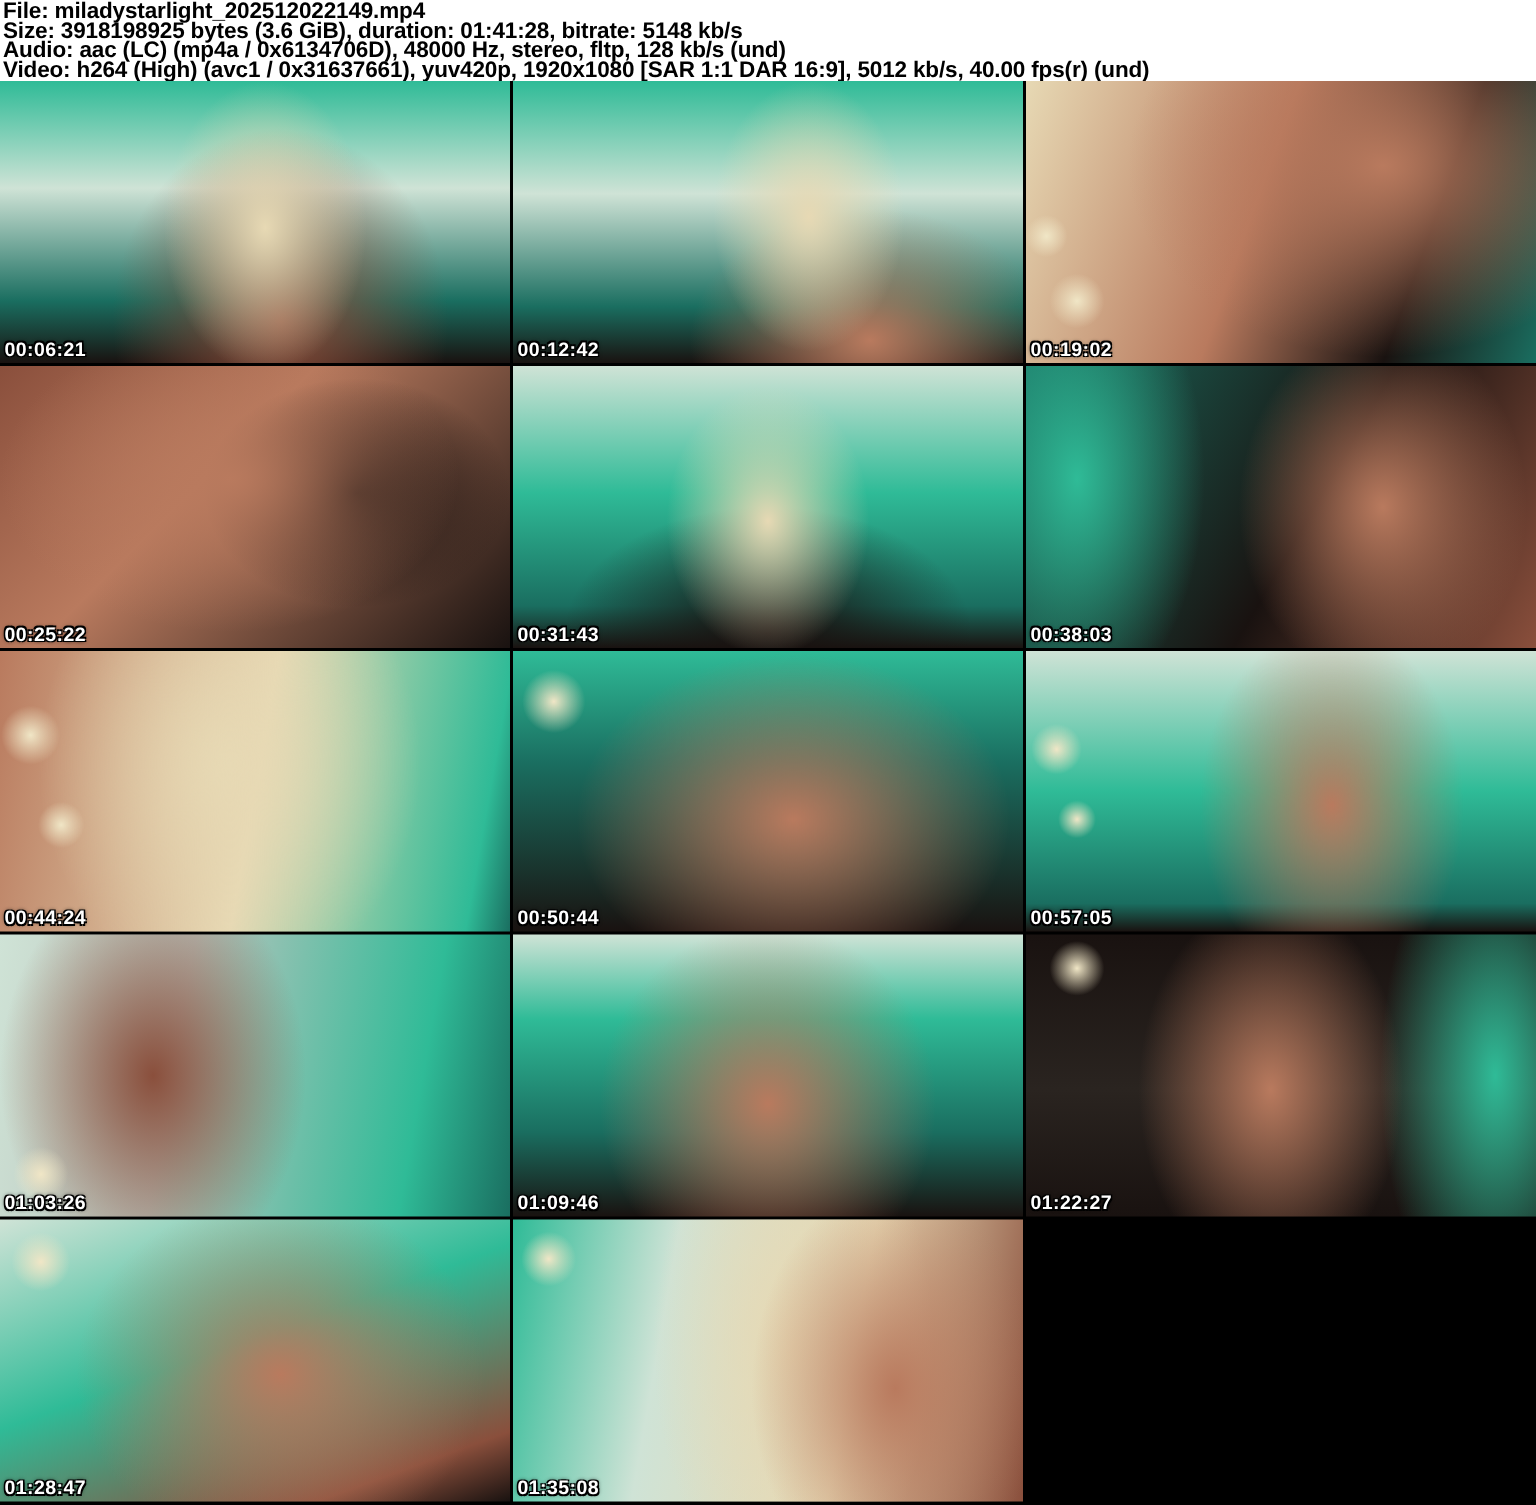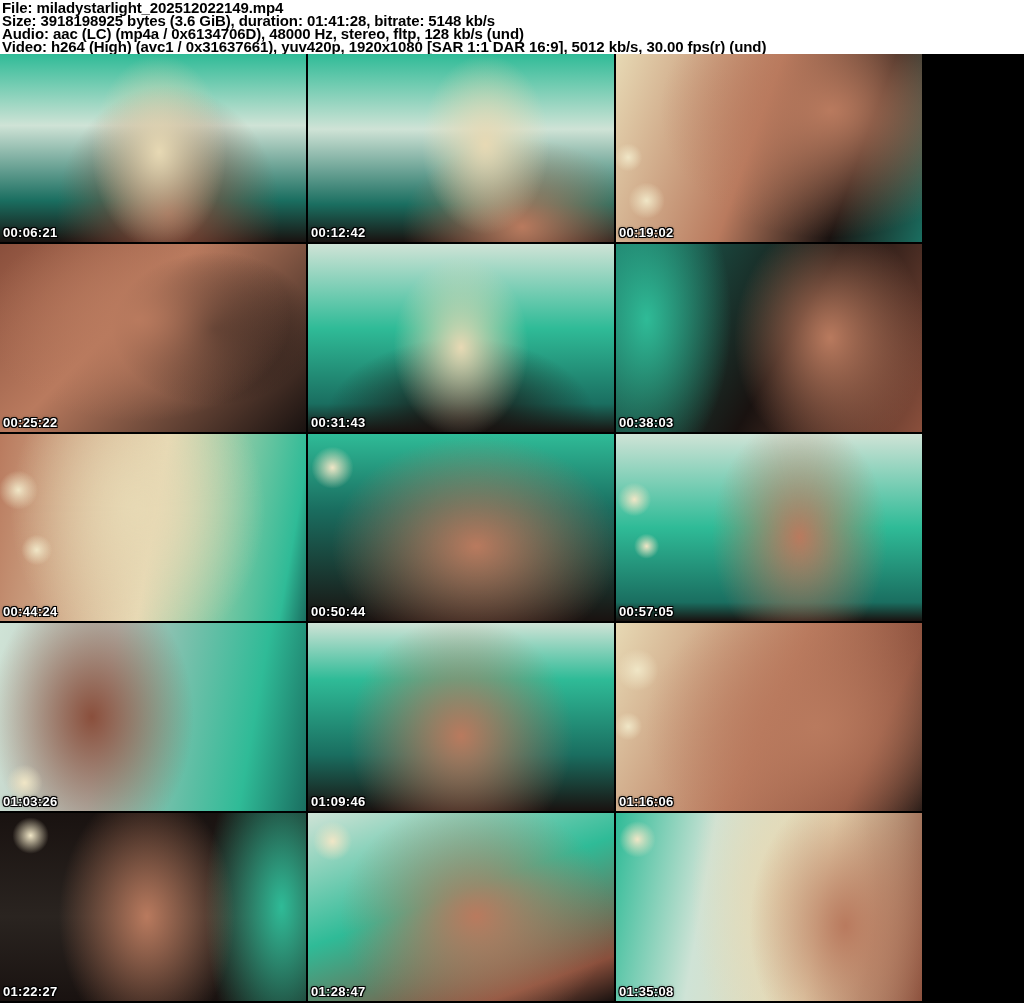--- a/index.html
+++ b/index.html
@@ -21,21 +21,21 @@
   }
   .header .line {
     font-size: 15px;
     font-weight: 700;
     line-height: 13px;
     white-space: nowrap;
     letter-spacing: -0.1px;
   }
   
   .grid {
-    width: 922px;
+    width: 1024px;
     height: 947px;
     display: grid;
     grid-template-columns: repeat(3, 1fr);
     grid-template-rows: repeat(5, 1fr);
     gap: 2px;
     background: #000;
   }
   .thumb {
     position: relative;
     overflow: hidden;
@@ -123,21 +123,21 @@
 </style>
 </head>
 <body>
 
 <div class="sheet">
 
   <div class="header">
     <div class="line">File: miladystarlight_202512022149.mp4</div>
     <div class="line">Size: 3918198925 bytes (3.6 GiB), duration: 01:41:28, bitrate: 5148 kb/s</div>
     <div class="line">Audio: aac (LC) (mp4a / 0x6134706D), 48000 Hz, stereo, fltp, 128 kb/s (und)</div>
-    <div class="line">Video: h264 (High) (avc1 / 0x31637661), yuv420p, 1920x1080 [SAR 1:1 DAR 16:9], 5012 kb/s, 30.00 fps(r) (und)</div>
+    <div class="line">Video: h264 (High) (avc1 / 0x31637661), yuv420p, 1920x1080 [SAR 1:1 DAR 16:9], 5012 kb/s, 40.00 fps(r) (und)</div>
   </div>
 
   <div class="grid">
     <div class="thumb t1">
         <span class="ts">00:06:21</span>
       </div>
     <div class="thumb t2">
         <span class="ts">00:12:42</span>
       </div>
     <div class="thumb t3">
@@ -160,23 +160,20 @@
       </div>
     <div class="thumb t9">
         <span class="ts">00:57:05</span>
       </div>
     <div class="thumb t10">
         <span class="ts">01:03:26</span>
       </div>
     <div class="thumb t11">
         <span class="ts">01:09:46</span>
       </div>
-    <div class="thumb t12">
-        <span class="ts">01:16:06</span>
-      </div>
     <div class="thumb t13">
         <span class="ts">01:22:27</span>
       </div>
     <div class="thumb t14">
         <span class="ts">01:28:47</span>
       </div>
     <div class="thumb t15">
         <span class="ts">01:35:08</span>
       </div>
   </div>

